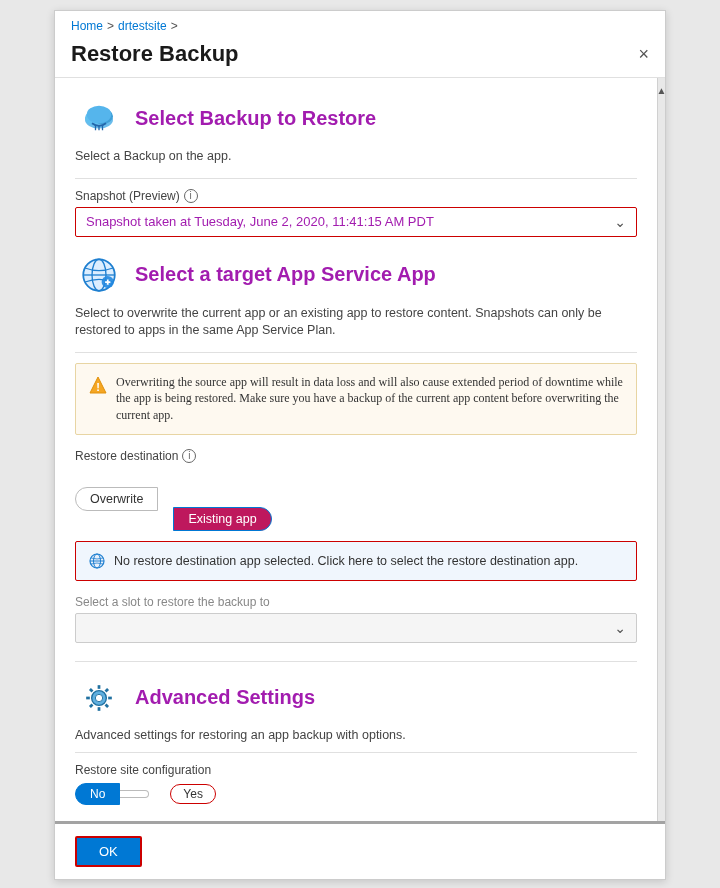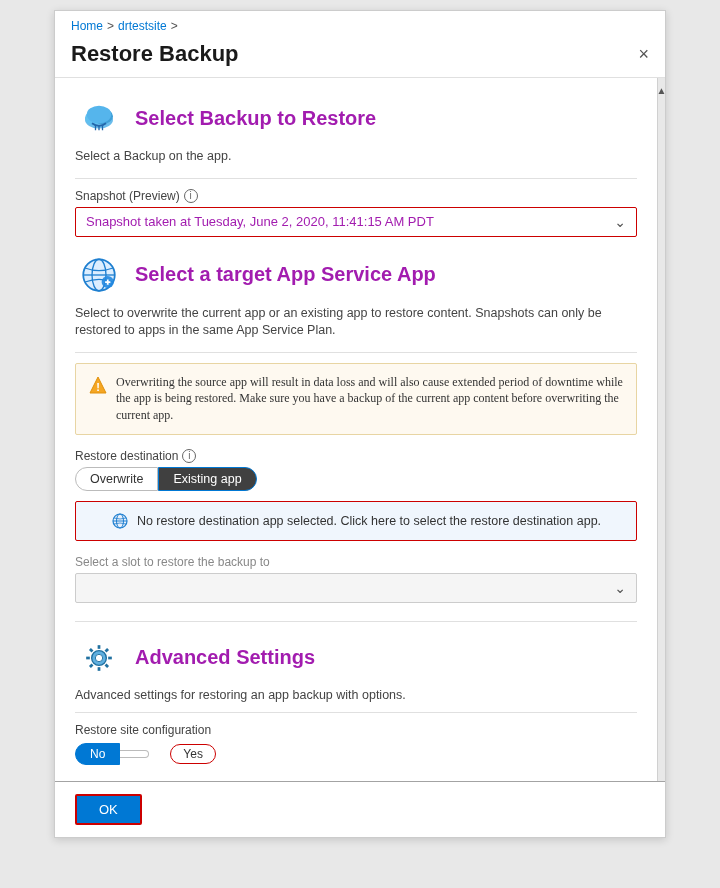--- a/index.html
+++ b/index.html
@@ -137,53 +137,53 @@
     }
     .warning-text {
       font-size: 12px;
       color: #333;
       line-height: 1.4;
       font-family: Liberation Serif, serif;
     }
     .restore-destination-row {
       display: flex;
       align-items: center;
-      gap: 0;
+      gap: 15px;
       margin-bottom: 10px;
     }
     .toggle-btn {
       padding: 4px 14px;
       border: 1px solid #bbb;
       background: #fff;
       cursor: pointer;
       font-size: 12.5px;
       color: #333;
     }
     .toggle-btn.left {
       border-radius: 20px 0 0 20px;
     }
     .toggle-btn.right {
       border-radius: 0 20px 20px 0;
     }
     .toggle-btn.active {
-      background: #404040;
+      background: #be185d;
       color: #fff;
       border-color: #0078d4;
+      margin-top: 40px;
     }
     .destination-select-box {
       border: 1.5px solid #c00;
       border-radius: 2px;
       background: #f0f6fd;
       padding: 10px 12px;
       display: flex;
       align-items: center;
       gap: 8px;
       cursor: pointer;
       margin-bottom: 14px;
-      justify-content: center;
     }
     .destination-text { font-size: 12.5px; color: #333; }
     .slot-label {
       font-size: 12px;
       color: #888;
       margin-bottom: 4px;
     }
     .slot-dropdown {
       width: 100%;
       border: 1px solid #ccc;
@@ -238,21 +238,21 @@
     .yes-box {
       border: 1.5px solid #c00;
       border-radius: 12px;
       padding: 2px 12px;
       font-size: 12px;
       color: #333;
       background: #fff;
     }
     .footer {
       padding: 12px 20px;
-      border-top: 1px solid #a3a3a3;
+      border-top: 3px solid #a3a3a3;
       display: flex;
       align-items: flex-start;
     }
     .ok-btn {
       background: #0078d4;
       color: #fff;
       border: 2px solid #c00;
       border-radius: 2px;
       padding: 6px 22px;
       font-size: 13px;

